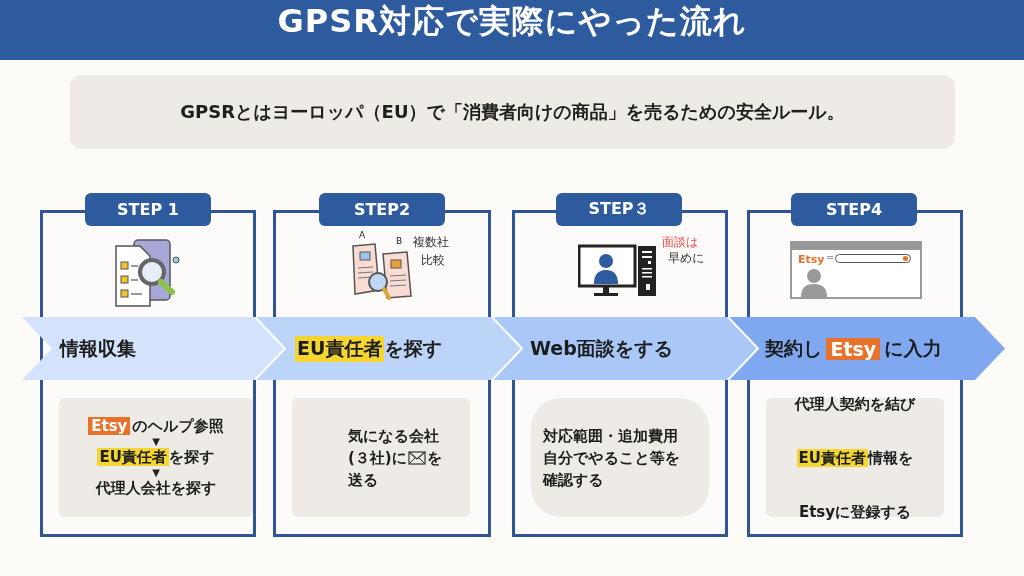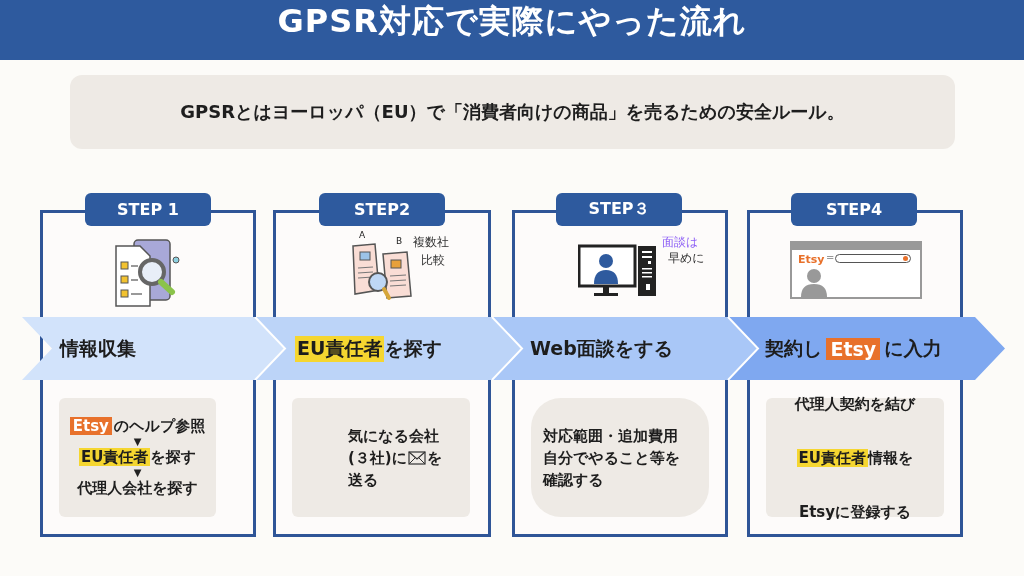--- a/index.html
+++ b/index.html
@@ -128,21 +128,21 @@
     <rect x="16" y="49" width="24" height="3" fill="#222"></rect>
     <rect x="60" y="2" width="18" height="50" fill="#222"></rect>
     <rect x="64" y="7" width="10" height="2" fill="#fff"></rect>
     <rect x="64" y="12" width="10" height="2" fill="#fff"></rect>
     <rect x="70" y="17" width="3" height="3" fill="#fff"></rect>
     <rect x="64" y="24" width="10" height="1.5" fill="#fff"></rect>
     <rect x="64" y="28" width="10" height="1.5" fill="#fff"></rect>
     <rect x="64" y="32" width="10" height="1.5" fill="#fff"></rect>
     <rect x="68" y="40" width="4" height="6" fill="#fff"></rect>
   </svg>
-  <span style="position:absolute; left:84px; top:2px; font-size:12px; color:#8b5cf6;">面談は</span>
+  <span style="position:absolute; left:84px; top:2px; font-size:12px; color:#ef4444;">面談は</span>
   <span style="position:absolute; left:90px; top:18px; font-size:12px; color:#333;">早めに</span>
 </div>
 
 <div class="icon-area" style="left:790px; top:241px; width:130px; height:60px;">
   <div style="position:absolute; left:0; top:0; width:132px; height:58px; border:2px solid #999; background:#fff;">
     <div style="height:7px; background:#999;"></div>
     <span style="position:absolute; left:6px; top:10px; color:#E8712B; font-size:11px; font-weight:bold;">Etsy</span>
     <span style="position:absolute; left:34px; top:9px; font-size:10px; color:#999;">=</span>
     <div style="position:absolute; left:43px; top:11px; width:76px; height:9px; border:1.5px solid #555; border-radius:5px;">
       <span style="position:absolute; right:2px; top:1px; width:5px; height:5px; border-radius:50%; background:#E8712B;"></span>
@@ -174,21 +174,21 @@
   <div class="band-label" style="left:530px; width:220px;">
     <span>Web面談をする</span>
   </div>
   <div class="band-label" style="left:765px; width:240px;">
     <span>契約し</span>
       <span class="hl-orange">Etsy</span>
       <span>に入力</span>
   </div>
 </div>
 
-<div class="inner inner1" style="left:59px; width:157px;">
+<div class="inner inner1" style="left:59px; width:194px;">
   <div class="line"><span class="hl-orange" style="margin:0 2px 0 0; padding:0 3px;">Etsy</span><span>のヘルプ参照</span></div>
   <div class="arrow-down">▼</div>
   <div class="line"><span class="hl-yellow">EU責任者</span><span>を探す</span></div>
   <div class="arrow-down">▼</div>
   <div class="line">代理人会社を探す</div>
 </div>
 
 <div class="inner left" style="left:292px; width:178px;">
   <div>気になる会社</div>
   <div>

